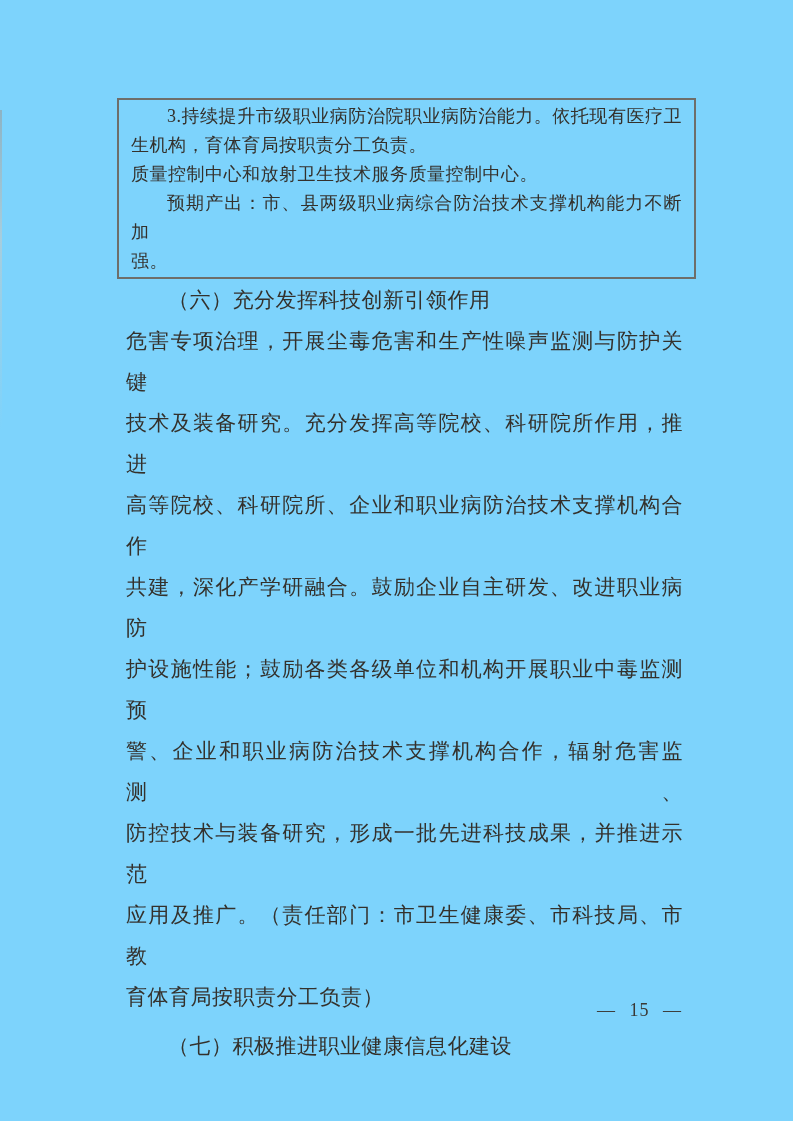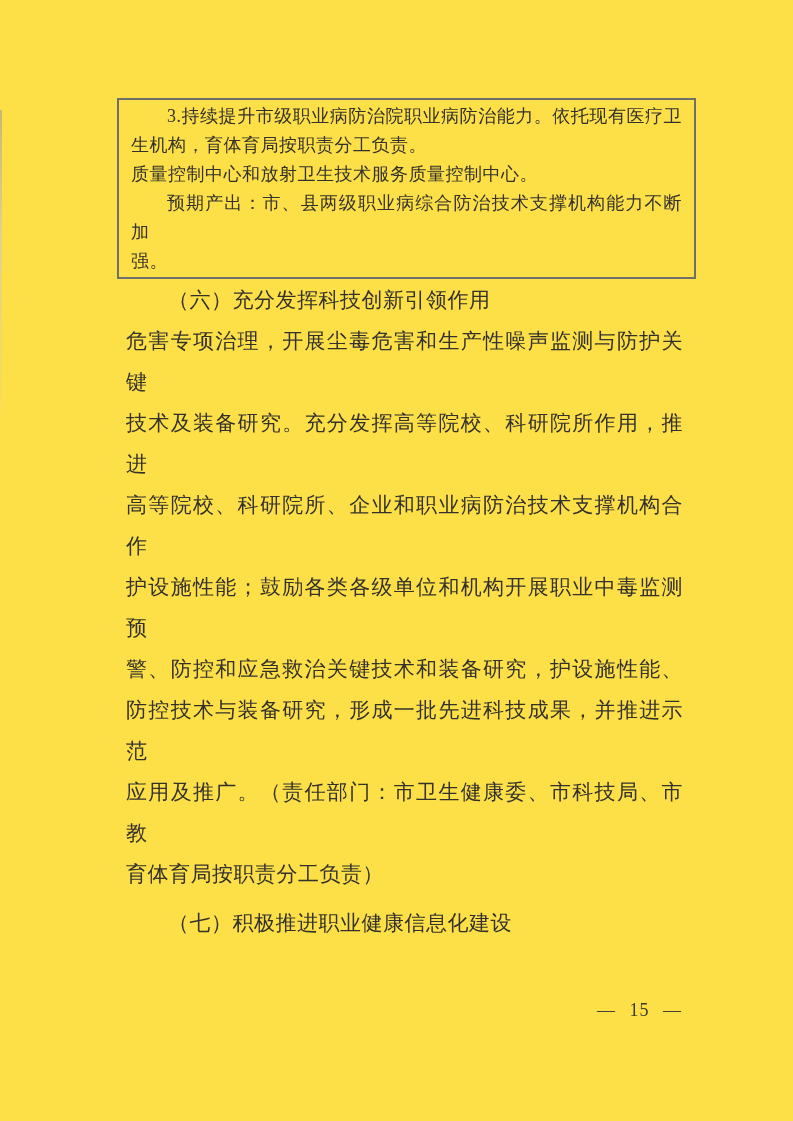--- a/index.html
+++ b/index.html
@@ -1,21 +1,21 @@
 <!DOCTYPE html>
 <html><head>
 <meta charset="utf-8">
 <style>
   * { margin: 0; padding: 0; box-sizing: border-box; }
   html, body { background: #e8e8e6; }
   .page {
     position: relative;
     width: 793px;
     height: 1121px;
-    background: #fde047;
+    background: #7dd3fc;
     font-family: "Liberation Serif", "DejaVu Serif", serif;
     color: #34312c;
     overflow: hidden;
   }
   
   .scan-edge {
     position: absolute;
     left: 0; top: 110px;
     width: 2px; height: 320px;
     background: linear-gradient(#9a9a96, #c9c9c5 40%, transparent);
@@ -77,22 +77,23 @@
       <div class="line indent fill"><span class="bold">预期产出：</span><span>市、县两级职业病综合防治技术支撑机构能力不断加</span></div>
       <div class="line"><span>强。</span></div>
     </div>
 
   <div class="content">
     <div class="line heading">（六）充分发挥科技创新引领作用</div>
     <div>
         <div class="line fill"><span>危害专项治理，开展尘毒危害和生产性噪声监测与防护关键</span></div>
         <div class="line fill"><span>技术及装备研究。充分发挥高等院校、科研院所作用，推进</span></div>
         <div class="line fill"><span>高等院校、科研院所、企业和职业病防治技术支撑机构合作</span></div>
+        <div class="line fill"><span>共建，深化产学研融合。鼓励企业自主研发、改进职业病防</span></div>
         <div class="line fill"><span>护设施性能；鼓励各类各级单位和机构开展职业中毒监测预</span></div>
-        <div class="line fill"><span>警、防控和应急救治关键技术和装备研究，护设施性能、</span></div>
+        <div class="line fill"><span>警、企业和职业病防治技术支撑机构合作，辐射危害监测、</span></div>
         <div class="line fill"><span>防控技术与装备研究，形成一批先进科技成果，并推进示范</span></div>
         <div class="line fill"><span>应用及推广。（责任部门：市卫生健康委、市科技局、市教</span></div>
         <div class="line"><span>育体育局按职责分工负责）</span></div>
       </div>
     <div class="line heading gap">（七）积极推进职业健康信息化建设</div>
 
   </div>
 
   <div class="page-number">— 15 —</div>
 

